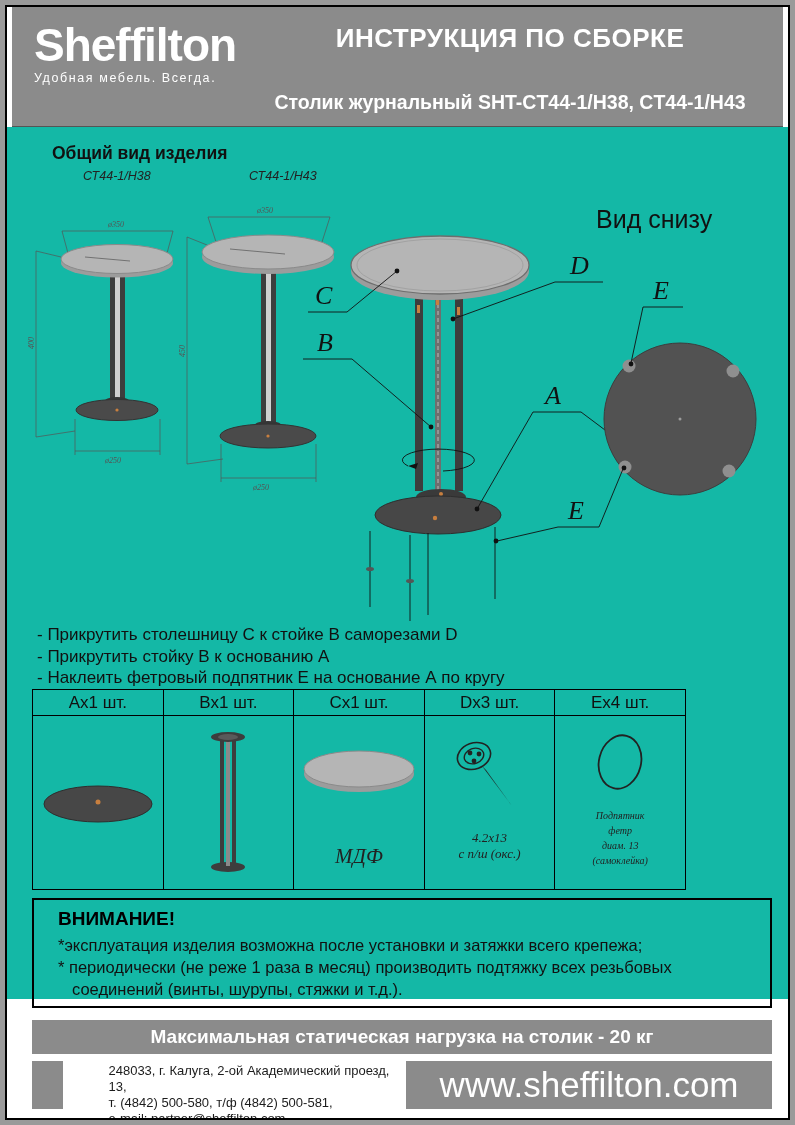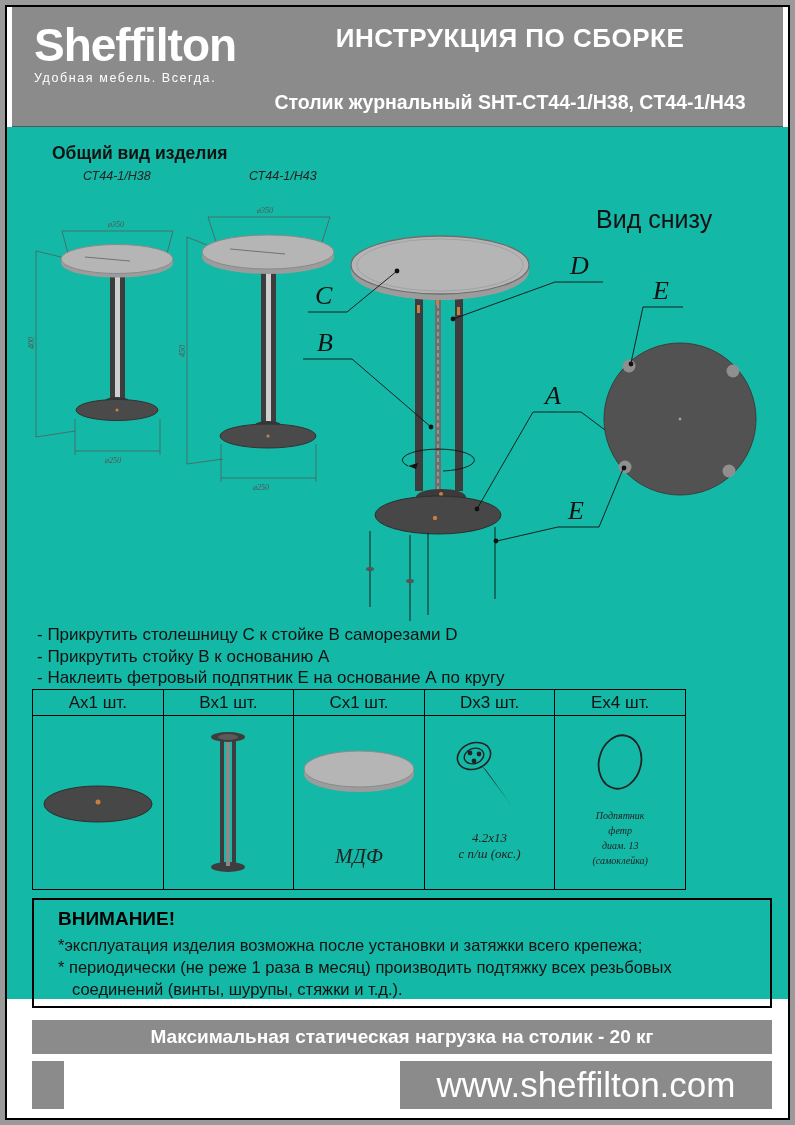--- a/index.html
+++ b/index.html
@@ -292,18 +292,23 @@
         <div class="warning-title">ВНИМАНИЕ!</div>
         <div class="warning-line">*эксплуатация изделия возможна после установки и затяжки всего крепежа;</div>
         <div class="warning-line">* периодически (не реже 1 раза в месяц) производить подтяжку всех резьбовых</div>
         <div class="warning-line indent">соединений (винты, шурупы, стяжки и т.д.).</div>
       </div>
 
       <div class="abs loadbar">Максимальная статическая нагрузка на столик - 20 кг</div>
 
       <div class="abs footer">
         <div class="footer-square"></div>
+        <div class="address">
+          <div>248033, г. Калуга, 2-ой Академический проезд, 13,</div>
+          <div>т. (4842) 500-580, т/ф (4842) 500-581,</div>
+          <div>e-mail: partner@sheffilton.com</div>
+        </div>
         <div class="www-box">www.sheffilton.com</div>
       </div>
 
     </div>
   </div>
 </div>
 
 </body></html>

